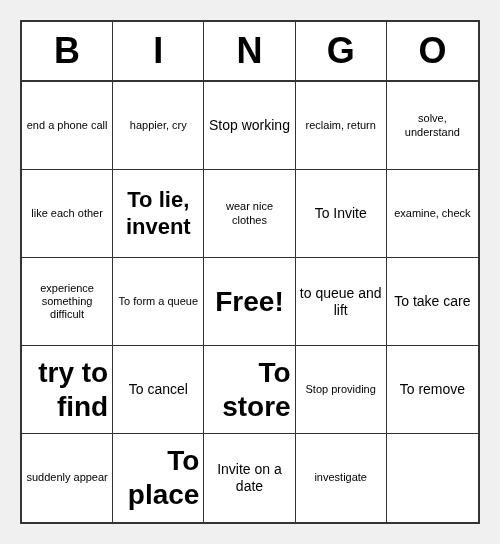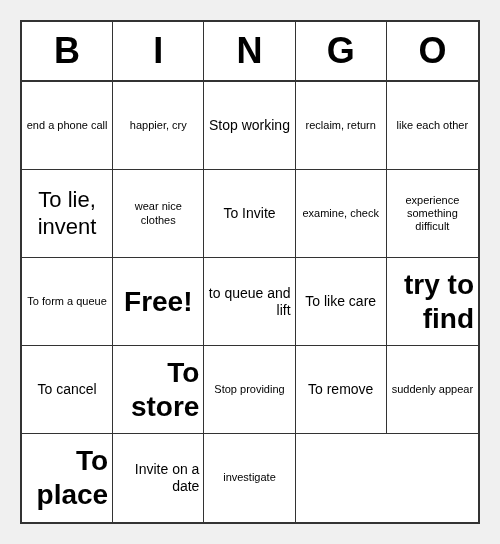--- a/index.html
+++ b/index.html
@@ -72,26 +72,25 @@
       display: block;
       line-height: 1.2;
     }
 
     .size-small {
       font-size: 11px;
     }
 
     .size-medium {
       font-size: 14px;
-      text-align: right;
     }
 
     .size-large {
       font-size: 22px;
-      font-weight: normal;
+      font-weight: bold;
     }
 
     .size-xlarge {
       font-size: 28px;
       font-weight: bold;
       text-align: right;
     }
   </style>
 </head>
 <body>
@@ -111,20 +110,23 @@
       <div class="bingo-cell">
         <span class="size-small">happier, cry</span>
       </div>
       <div class="bingo-cell">
         <span class="size-medium">Stop working</span>
       </div>
       <div class="bingo-cell">
         <span class="size-small">reclaim, return</span>
       </div>
       <div class="bingo-cell">
+        <span class="size-small">solve, understand</span>
+      </div>
+      <div class="bingo-cell">
         <span class="size-small">like each other</span>
       </div>
       <div class="bingo-cell">
         <span class="size-large">To lie, invent</span>
       </div>
       <div class="bingo-cell">
         <span class="size-small">wear nice clothes</span>
       </div>
       <div class="bingo-cell">
         <span class="size-medium">To Invite</span>
@@ -138,21 +140,21 @@
       <div class="bingo-cell">
         <span class="size-small">To form a queue</span>
       </div>
       <div class="bingo-cell">
         <span class="size-xlarge">Free!</span>
       </div>
       <div class="bingo-cell">
         <span class="size-medium">to queue and lift</span>
       </div>
       <div class="bingo-cell">
-        <span class="size-medium">To like care</span>
+        <span class="size-medium">To take care</span>
       </div>
       <div class="bingo-cell">
         <span class="size-xlarge">try to find</span>
       </div>
       <div class="bingo-cell">
         <span class="size-medium">To cancel</span>
       </div>
       <div class="bingo-cell">
         <span class="size-xlarge">To store</span>
       </div>

